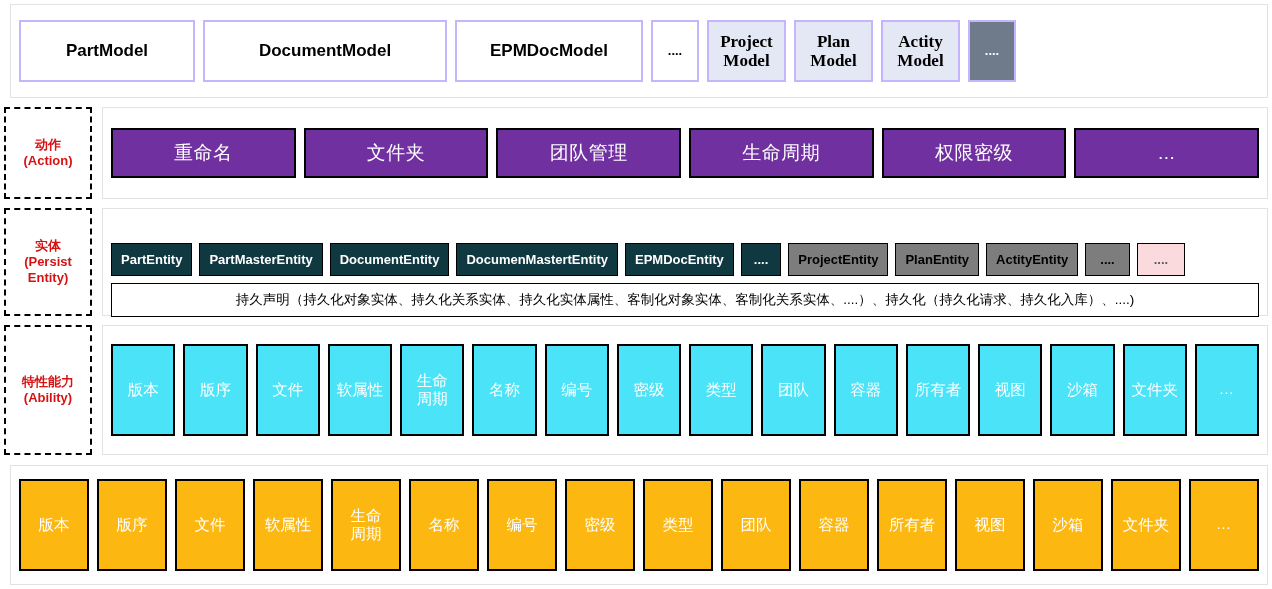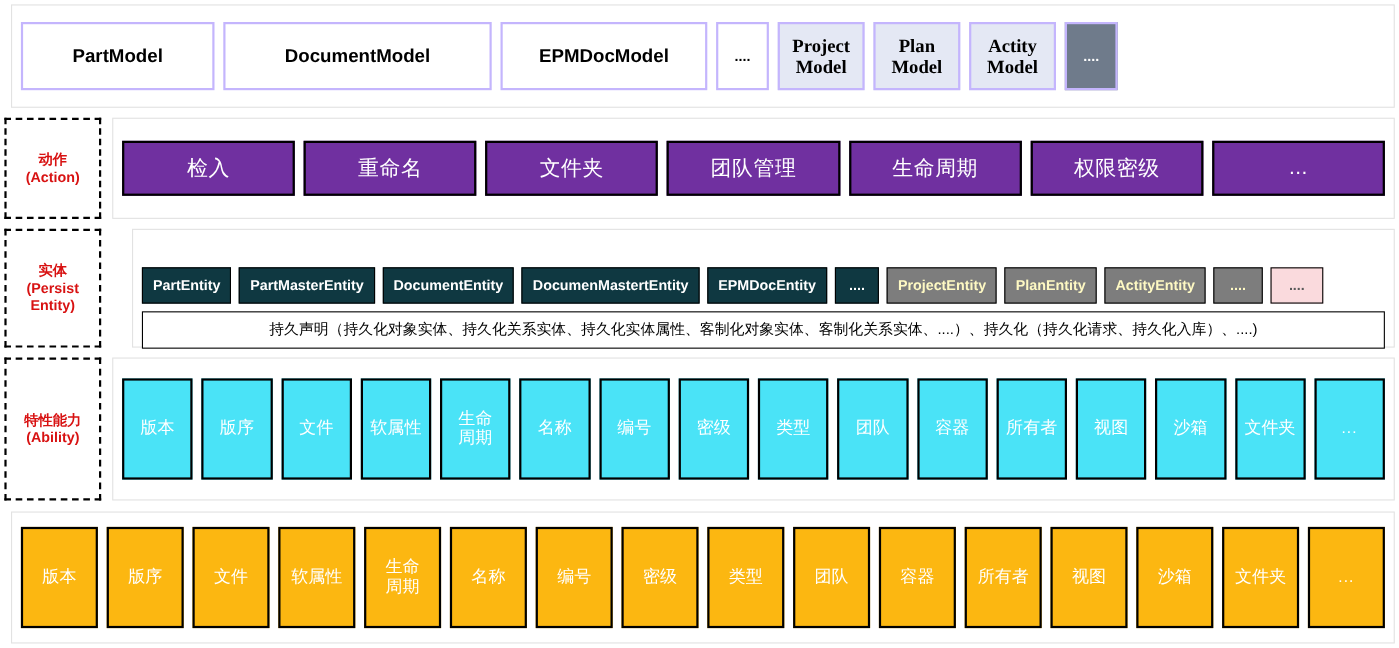--- a/index.html
+++ b/index.html
@@ -114,21 +114,21 @@
     background: #0f3841;
     color: #ffffff;
     display: flex; align-items: center; justify-content: center;
     font-size: 13px;
     font-weight: bold;
     white-space: nowrap;
     padding: 0 9px;
     margin-top: 36px;
   }
   .chip.dots { background:#0f3841; padding: 0 12px; font-weight: bold; }
-  .chip.gray { background: #7d7d7d; color: #fef9c3; }
+  .chip.gray { background: #7d7d7d; color: #000000; }
   .chip.gray-dots { background:#7d7d7d; padding: 0 14px; }
   .chip.pink { background: #fadadd; color: #5a5a5a; padding: 0 16px; }
   .persist-bar {
     width: 100%;
     height: 34px;
     border: 1.5px solid #000000;
     background: #ffffff;
     color: #000000;
     display: flex; align-items: center; justify-content: center;
     font-size: 13.5px;
@@ -176,32 +176,31 @@
     </div>
   </div>
 
   <div class="layer" id="layer-action" style="top:107px; height:92px;">
     <div class="layer-label">
       <span class="cn">动作</span>
       <span class="en">(Action)</span>
     </div>
     <div class="layer-body">
       <div class="row-flex" id="action-row">
-          <div class="action-box">检入</div>
           <div class="action-box">重命名</div>
           <div class="action-box">文件夹</div>
           <div class="action-box">团队管理</div>
           <div class="action-box">生命周期</div>
           <div class="action-box">权限密级</div>
           <div class="action-box">...</div>
         </div>
     </div>
   </div>
 
-  <div class="layer" id="layer-entity" style="top:208px; height:108px;gap:18px;">
+  <div class="layer" id="layer-entity" style="top:208px; height:108px;">
     <div class="layer-label">
       <span class="cn">实体</span>
       <span class="en">(Persist</span>
       <span class="en">Entity)</span>
     </div>
     <div class="layer-body">
       <div class="entity-wrap">
         <div class="entity-chips" id="entity-row">
             <div class="chip">PartEntity</div>
             <div class="chip">PartMasterEntity</div>

